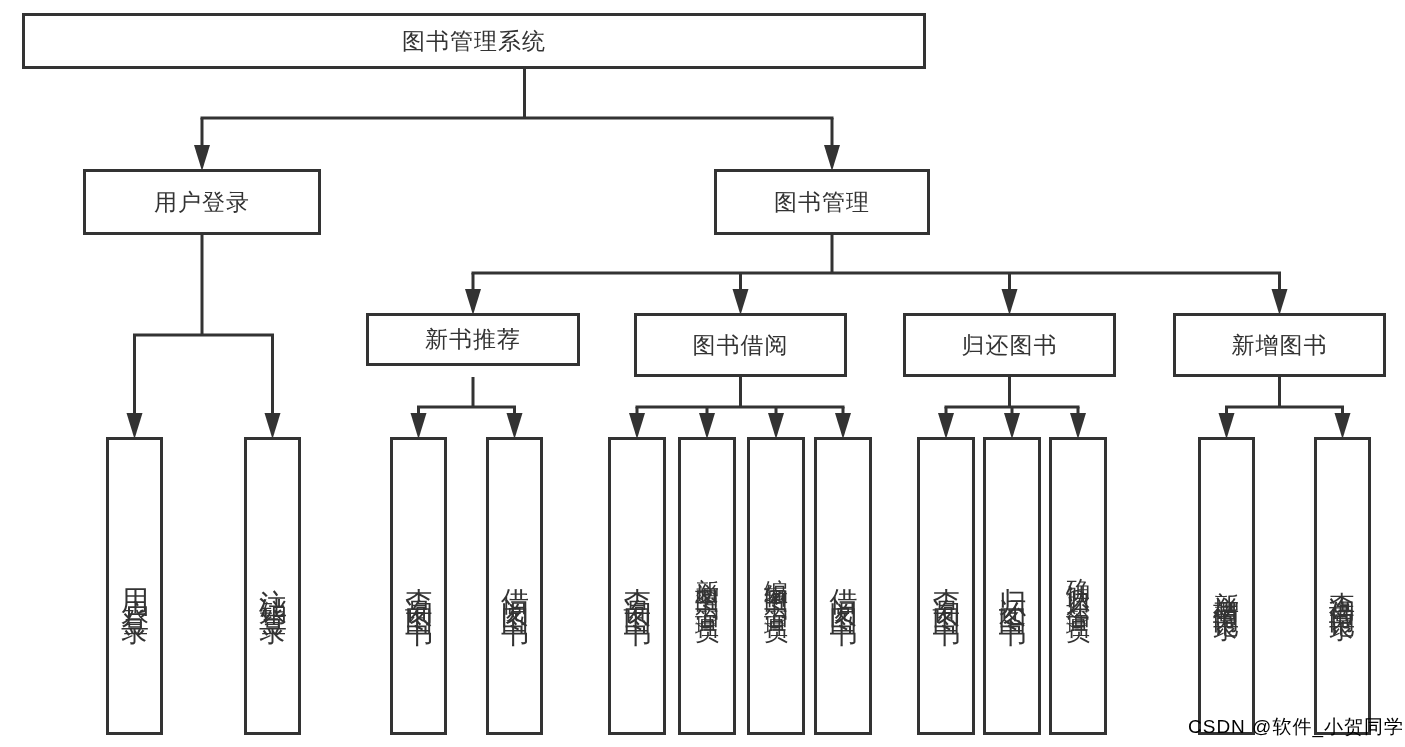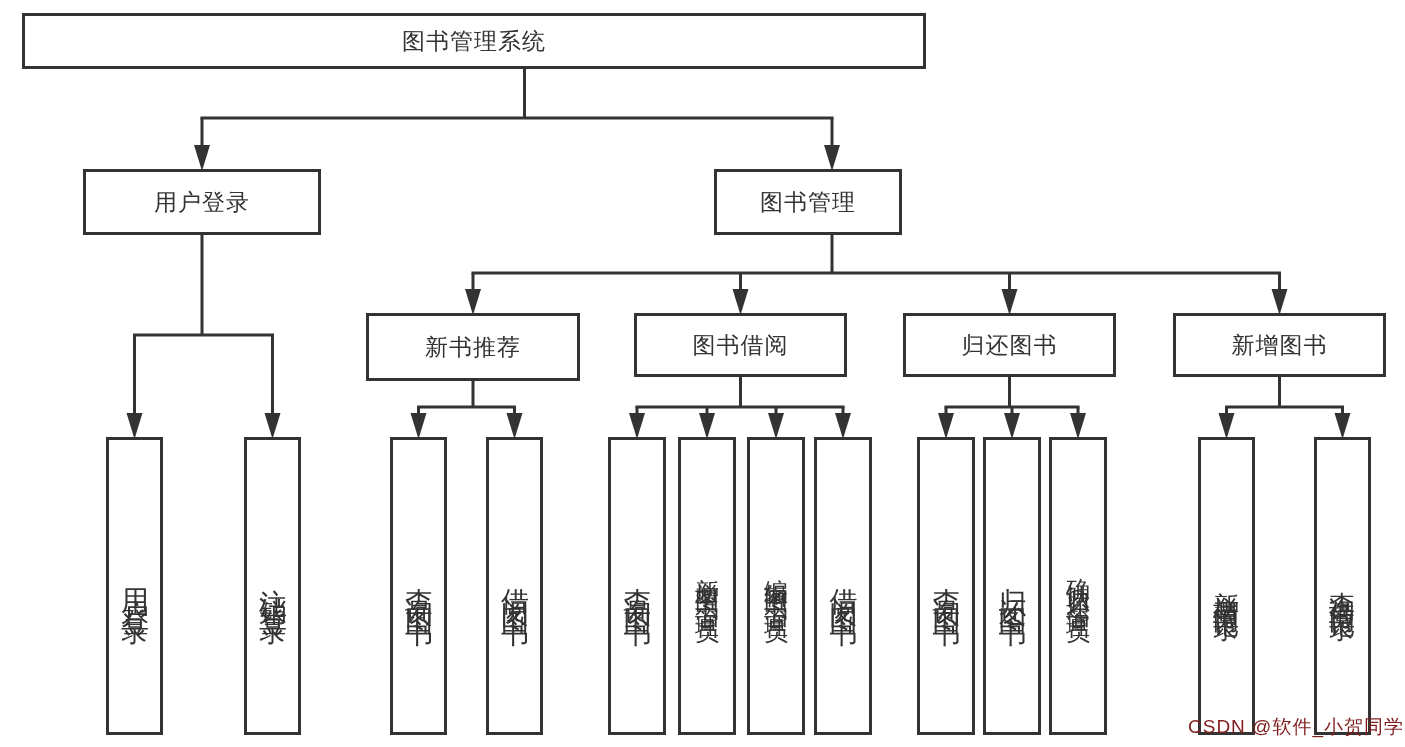--- a/index.html
+++ b/index.html
@@ -93,31 +93,31 @@
       <polygon points="1004,413 1020,413 1012,439" fill="#333333"></polygon>
       <line x1="1078" y1="407" x2="1078" y2="417" stroke="#333333" stroke-width="3"></line>
       <polygon points="1070,413 1086,413 1078,439" fill="#333333"></polygon>
       <line x1="1279.5" y1="377" x2="1279.5" y2="407" stroke="#333333" stroke-width="3"></line>
       <line x1="1225" y1="407" x2="1344" y2="407" stroke="#333333" stroke-width="3"></line>
       <line x1="1226.5" y1="407" x2="1226.5" y2="417" stroke="#333333" stroke-width="3"></line>
       <polygon points="1218.5,413 1234.5,413 1226.5,439" fill="#333333"></polygon>
       <line x1="1342.5" y1="407" x2="1342.5" y2="417" stroke="#333333" stroke-width="3"></line>
       <polygon points="1334.5,413 1350.5,413 1342.5,439" fill="#333333"></polygon>
     </svg>
-  <div id="watermark" style="color: #7f1d1d; text-align: center;">CSDN @软件_小贺同学</div>
+  <div id="watermark" style="color: #000000; text-align: center;">CSDN @软件_小贺同学</div>
 <div class="box h-box" style="left: 22px; top: 13px; width: 904px; height: 56px;">
       <span>图书管理系统</span>
     </div>
     <div class="box h-box" style="left: 83px; top: 169px; width: 238px; height: 66px;">
       <span>用户登录</span>
     </div>
-    <div class="box h-box" style="left: 714px; top: 169px; width: 188px; height: 66px;">
+    <div class="box h-box" style="left: 714px; top: 169px; width: 216px; height: 66px;">
       <span>图书管理</span>
     </div>
-    <div class="box h-box" style="left: 366px; top: 313px; width: 214px; height: 68px; align-items: center;">
+    <div class="box h-box" style="left: 366px; top: 313px; width: 214px; height: 53px; align-items: center;">
       <span>新书推荐</span>
     </div>
     <div class="box h-box" style="left: 634px; top: 313px; width: 213px; height: 64px;">
       <span>图书借阅</span>
     </div>
     <div class="box h-box" style="left: 903px; top: 313px; width: 213px; height: 64px;">
       <span>归还图书</span>
     </div>
     <div class="box h-box" style="left: 1173px; top: 313px; width: 213px; height: 64px;">
       <span>新增图书</span>

